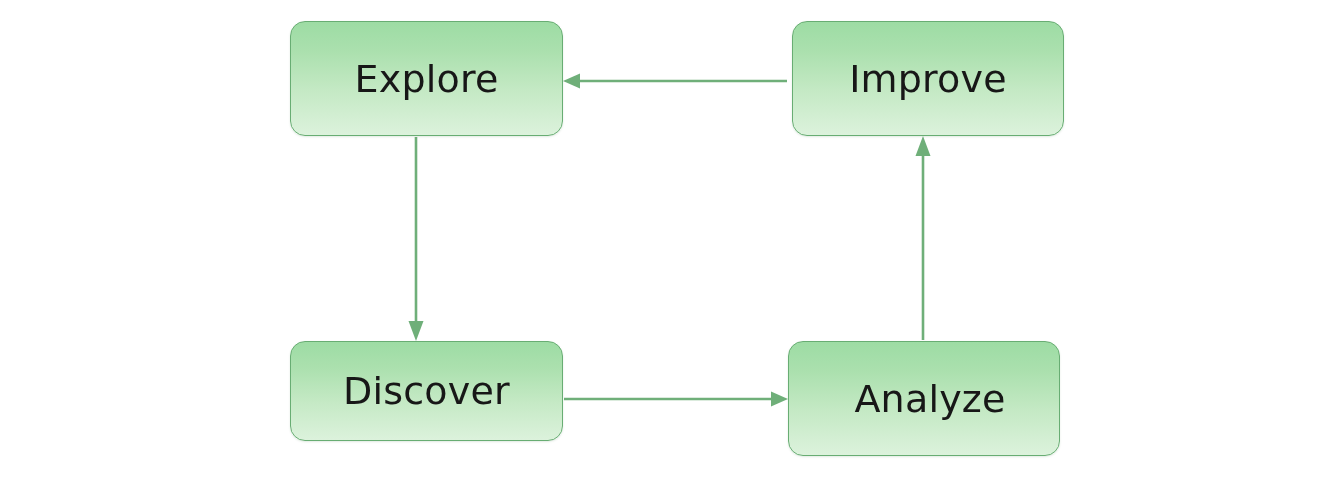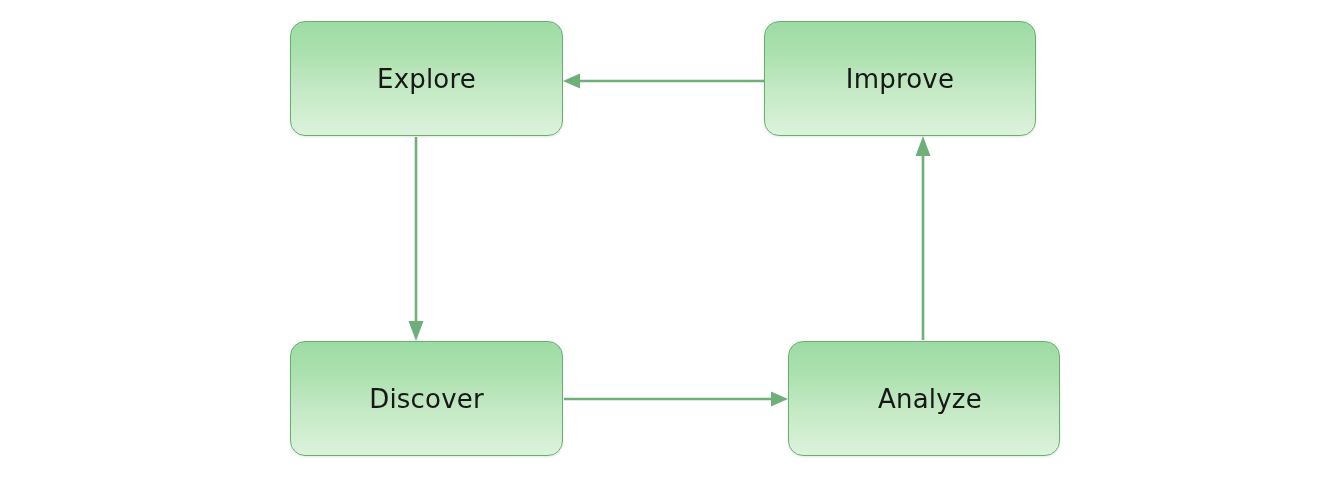--- a/index.html
+++ b/index.html
@@ -31,30 +31,30 @@
     border: 1.6px solid #68ad73;
     border-radius: 15px;
     background: linear-gradient(to bottom, #9ddca4 0%, #abe0ae 26%, #c4e9c4 60%, #dcf2dc 100%);
     display: flex;
     align-items: center;
     justify-content: center;
     box-shadow: 0 1px 2px rgba(90,140,95,0.18);
   }
   .node-label {
     font-family: "DejaVu Sans", "Liberation Sans", sans-serif;
-    font-size: 26px;
+    font-size: 38px;
     font-weight: 400;
     color: #171717;
     letter-spacing: 0.2px;
     line-height: 1;
     white-space: nowrap;
   }
   #node-explore  { left: 290px; top: 21px;  width: 273px; height: 115px; }
-  #node-improve  { left: 764px; top: 21px;  width: 272px; height: 115px; }
-  #node-discover { left: 290px; top: 341px; width: 273px; height: 115px; }
+  #node-improve  { left: 792px; top: 21px;  width: 272px; height: 115px; }
+  #node-discover { left: 290px; top: 341px; width: 273px; height: 100px; }
   #node-analyze  { left: 788px; top: 341px; width: 272px; height: 115px; padding-left: 12px; }
 </style>
 </head>
 <body>
 
 <div id="canvas">
 
   <svg class="arrow-layer" width="1338" height="484" viewBox="0 0 1338 484" xmlns="http://www.w3.org/2000/svg">
 
     <g>

